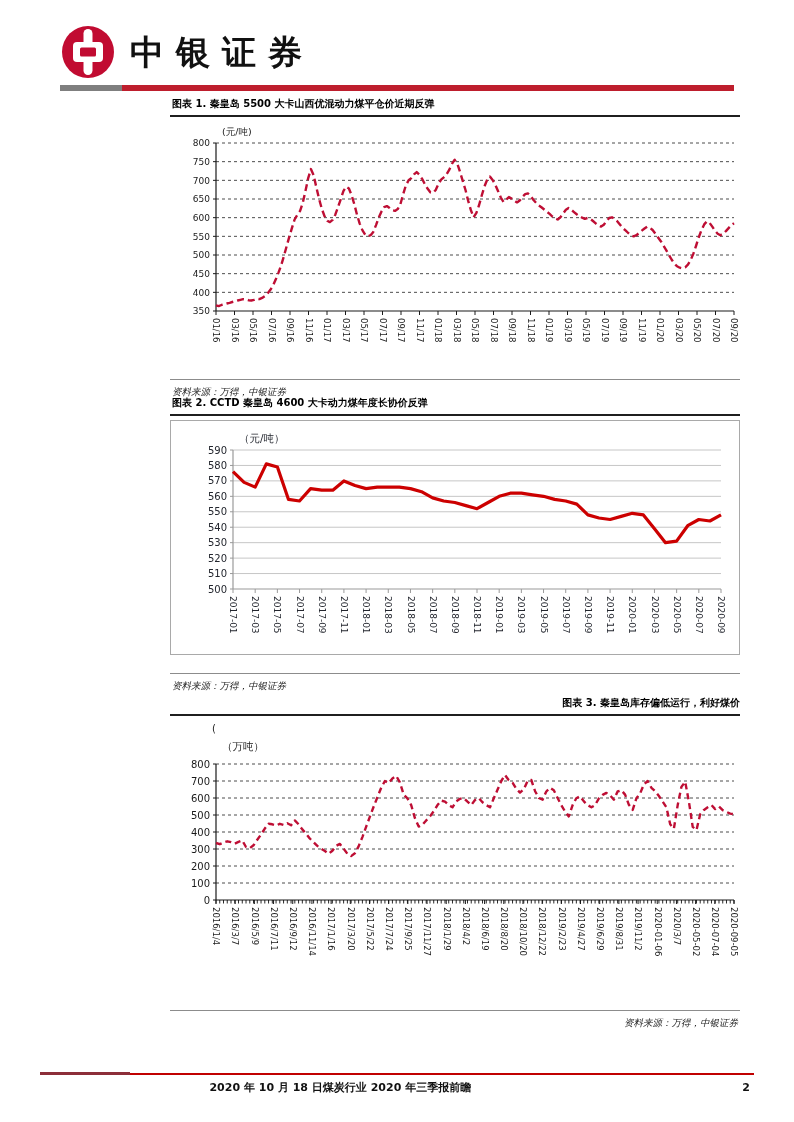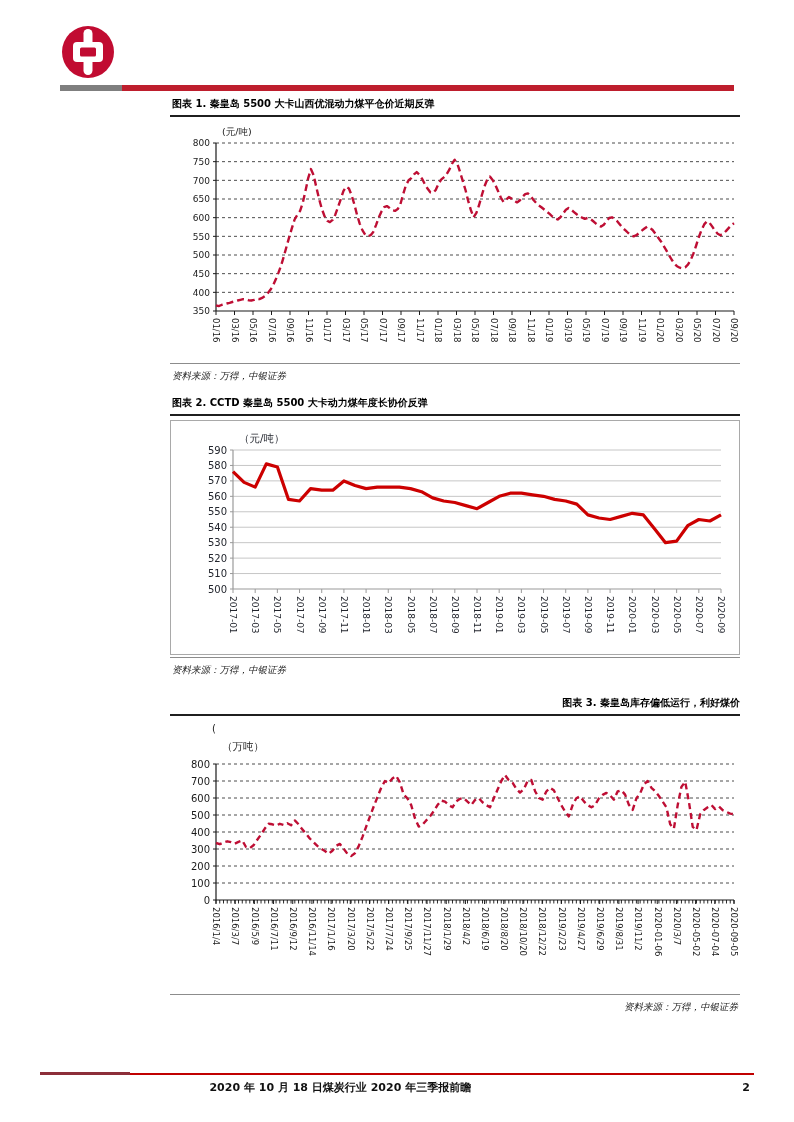--- a/index.html
+++ b/index.html
@@ -11,21 +11,21 @@
          font-size:34px;font-weight:bold;letter-spacing:12px;color:#111;}
   .header-bar{position:absolute;left:60px;top:85px;width:674px;height:6px;font-size:0;}
   .header-bar .seg-gray{display:inline-block;vertical-align:top;width:62px;height:6px;background:#7f7f7f;}
   .header-bar .seg-red{display:inline-block;vertical-align:top;width:612px;height:6px;background:#be1e2d;}
   
   .figure{position:absolute;left:170px;width:570px;}
   .fig-title{font-size:10px;font-weight:bold;color:#000;padding:0 0 4px 2px;
              border-bottom:2px solid #1f1f1f;font-family:"DejaVu Sans",sans-serif;}
   .chart-wrap{padding-top:2px;}
   .chart-box{border:1px solid #a9a9a9;margin-top:4px;padding:3px 4px 2px 4px;}
-  .source-row{border-top:1px solid #8c8c8c;margin-top:2px;padding:6px 2px 0 2px;
+  .source-row{border-top:1px solid #8c8c8c;margin-top:18px;padding:6px 2px 0 2px;
               font-family:"DejaVu Serif",serif;font-style:italic;font-size:9.5px;color:#222;}
   #fig1{top:97px;}
   #fig2{top:396px;}
   #fig3{top:696px;text-align:right;}
   svg text{font-family:"DejaVu Sans",sans-serif;}
   
   .footer-rule{position:absolute;left:40px;top:1072px;width:714px;height:4px;font-size:0;}
   .footer-rule .fr-dark{display:inline-block;vertical-align:top;width:90px;height:3px;background:#8c2f39;}
   .footer-rule .fr-red{display:inline-block;vertical-align:top;width:624px;height:2px;background:#c00000;margin-top:0.5px;}
   .footer-text{position:absolute;left:40px;top:1080px;width:714px;display:grid;
@@ -39,20 +39,21 @@
 <body>
 
 <div class="page">
 
   <svg class="logo" viewBox="0 0 56 56">
     <circle cx="28" cy="28" r="26" fill="#c10b31"></circle>
     <rect x="23.5" y="5" width="9" height="46" rx="4.5" fill="#ffffff"></rect>
     <rect x="13" y="18" width="30" height="20" rx="4" fill="#ffffff"></rect>
     <rect x="20" y="23.5" width="16" height="9" rx="1.5" fill="#c10b31"></rect>
   </svg>
+  <div class="brand">中银证券</div>
   <div class="header-bar">
     <span class="seg-gray"></span><span class="seg-red"></span>
   </div>
 
   <div class="figure" id="fig1">
     <div class="fig-title">图表 1. 秦皇岛 5500 大卡山西优混动力煤平仓价近期反弹</div>
     <div class="chart-wrap">
       <svg width="570" height="238">
           <line x1="46" x2="564" y1="192" y2="192" stroke="#1a1a1a" stroke-width="1.2"></line>
           <line x1="43" x2="46" y1="192" y2="192" stroke="#1a1a1a" stroke-width="1"></line>
@@ -144,21 +145,21 @@
           <text x="542.78" y="199" text-anchor="start" font-size="8.5" fill="#1a1a1a" transform="rotate(90 542.78 199)">07/20</text>
           <line x1="564" x2="564" y1="192" y2="196" stroke="#1a1a1a" stroke-width="1"></line>
           <text x="561.28" y="199" text-anchor="start" font-size="8.5" fill="#1a1a1a" transform="rotate(90 561.28 199)">09/20</text>
           <polyline points="46.0,186.4 48.7,187.1 51.4,186.0 54.1,185.3 56.8,184.5 59.6,183.8 62.3,183.0 65.0,182.3 67.7,181.5 70.4,180.8 73.1,180.1 75.8,180.4 78.5,181.2 81.3,181.5 84.0,180.8 86.7,179.7 89.4,180.1 92.1,178.9 94.8,177.1 97.5,174.5 100.2,171.1 103.0,166.6 105.7,160.6 108.4,153.9 111.1,146.5 113.8,137.5 116.5,127.8 119.2,118.1 121.9,109.1 124.6,100.5 127.4,95.7 130.1,91.9 132.8,83.7 135.5,71.8 138.2,59.1 140.9,50.1 143.6,56.1 146.3,68.1 149.1,80.0 151.8,89.7 154.5,97.2 157.2,101.7 159.9,103.1 162.6,100.9 165.3,95.7 168.0,88.2 170.8,80.0 173.5,71.8 176.2,67.7 178.9,69.5 181.6,76.3 184.3,85.2 187.0,95.7 189.7,104.6 192.5,111.4 195.2,115.8 197.9,117.3 200.6,116.2 203.3,112.9 206.0,106.1 208.7,98.7 211.4,92.7 214.1,88.2 216.9,87.1 219.6,89.0 222.3,91.2 225.0,91.9 227.7,90.1 230.4,85.2 233.1,75.5 235.8,66.6 238.6,61.3 241.3,59.1 244.0,55.4 246.7,53.1 249.4,55.7 252.1,59.8 254.8,65.1 257.5,69.5 260.3,73.3 263.0,74.0 265.7,71.0 268.4,65.1 271.1,60.6 273.8,58.3 276.5,55.4 279.2,50.9 281.9,44.9 284.7,40.8 287.4,44.9 290.1,53.1 292.8,62.1 295.5,71.0 298.2,81.9 300.9,91.2 303.6,98.3 306.4,93.8 309.1,86.0 311.8,76.3 314.5,67.3 317.2,60.6 319.9,57.6 322.6,61.0 325.3,65.8 328.1,72.2 330.8,78.5 333.5,83.0 336.2,80.7 338.9,78.1 341.6,79.6 344.3,81.5 347.0,83.4 349.7,81.5 352.5,77.8 355.2,75.1 357.9,74.4 360.6,77.0 363.3,80.7 366.0,83.7 368.7,86.3 371.4,88.2 374.2,90.5 376.9,92.7 379.6,94.9 382.3,97.5 385.0,99.4 387.7,100.5 390.4,98.3 393.1,94.6 395.9,90.8 398.6,89.0 401.3,90.8 404.0,93.1 406.7,95.3 409.4,97.2 412.1,98.7 414.8,99.8 417.5,99.0 420.3,99.8 423.0,102.0 425.7,104.3 428.4,106.5 431.1,107.6 433.8,105.8 436.5,102.0 439.2,99.0 442.0,98.3 444.7,99.8 447.4,102.4 450.1,105.8 452.8,109.1 455.5,111.4 458.2,114.0 460.9,116.2 463.7,117.3 466.4,116.2 469.1,114.0 471.8,111.7 474.5,109.5 477.2,107.6 479.9,108.7 482.6,111.0 485.4,114.7 488.1,118.5 490.8,122.2 493.5,126.7 496.2,131.1 498.9,136.0 501.6,140.5 504.3,144.6 507.0,147.2 509.8,148.7 512.5,149.4 515.2,148.3 517.9,145.7 520.6,141.2 523.3,134.9 526.0,127.0 528.7,118.5 531.5,111.0 534.2,105.4 536.9,102.4 539.6,103.9 542.3,107.6 545.0,111.7 547.7,114.7 550.4,116.2 553.2,114.7 555.9,112.1 558.6,109.1 561.3,106.1 564.0,104.3" fill="none" stroke="#be0e34" stroke-width="2.4" stroke-linejoin="round" stroke-dasharray="7 4"></polyline>
         </svg>
     </div>
     <div class="source-row">资料来源：万得，中银证券</div>
   </div>
 
   <div class="figure" id="fig2">
-    <div class="fig-title">图表 2. CCTD 秦皇岛 5500 大卡动力煤年度长协价反弹</div>
+    <div class="fig-title">图表 2. CCTD 秦皇岛 4600 大卡动力煤年度长协价反弹</div>
     <div class="chart-box">
       <svg width="558" height="224">
           <line x1="58" x2="546" y1="165" y2="165" stroke="#9a9a9a" stroke-width="1.2"></line>
           <line x1="55" x2="58" y1="165" y2="165" stroke="#9a9a9a" stroke-width="1"></line>
           <text x="52" y="168.6" text-anchor="end" font-size="10" fill="#23262e">500</text>
           <line x1="58" x2="546" y1="149.55555555555554" y2="149.55555555555554" stroke="#c6c6c6" stroke-width="1"></line>
           <line x1="55" x2="58" y1="149.55555555555554" y2="149.55555555555554" stroke="#9a9a9a" stroke-width="1"></line>
           <text x="52" y="153.15555555555554" text-anchor="end" font-size="10" fill="#23262e">510</text>
           <line x1="58" x2="546" y1="134.11111111111111" y2="134.11111111111111" stroke="#c6c6c6" stroke-width="1"></line>
           <line x1="55" x2="58" y1="134.11111111111111" y2="134.11111111111111" stroke="#9a9a9a" stroke-width="1"></line>

